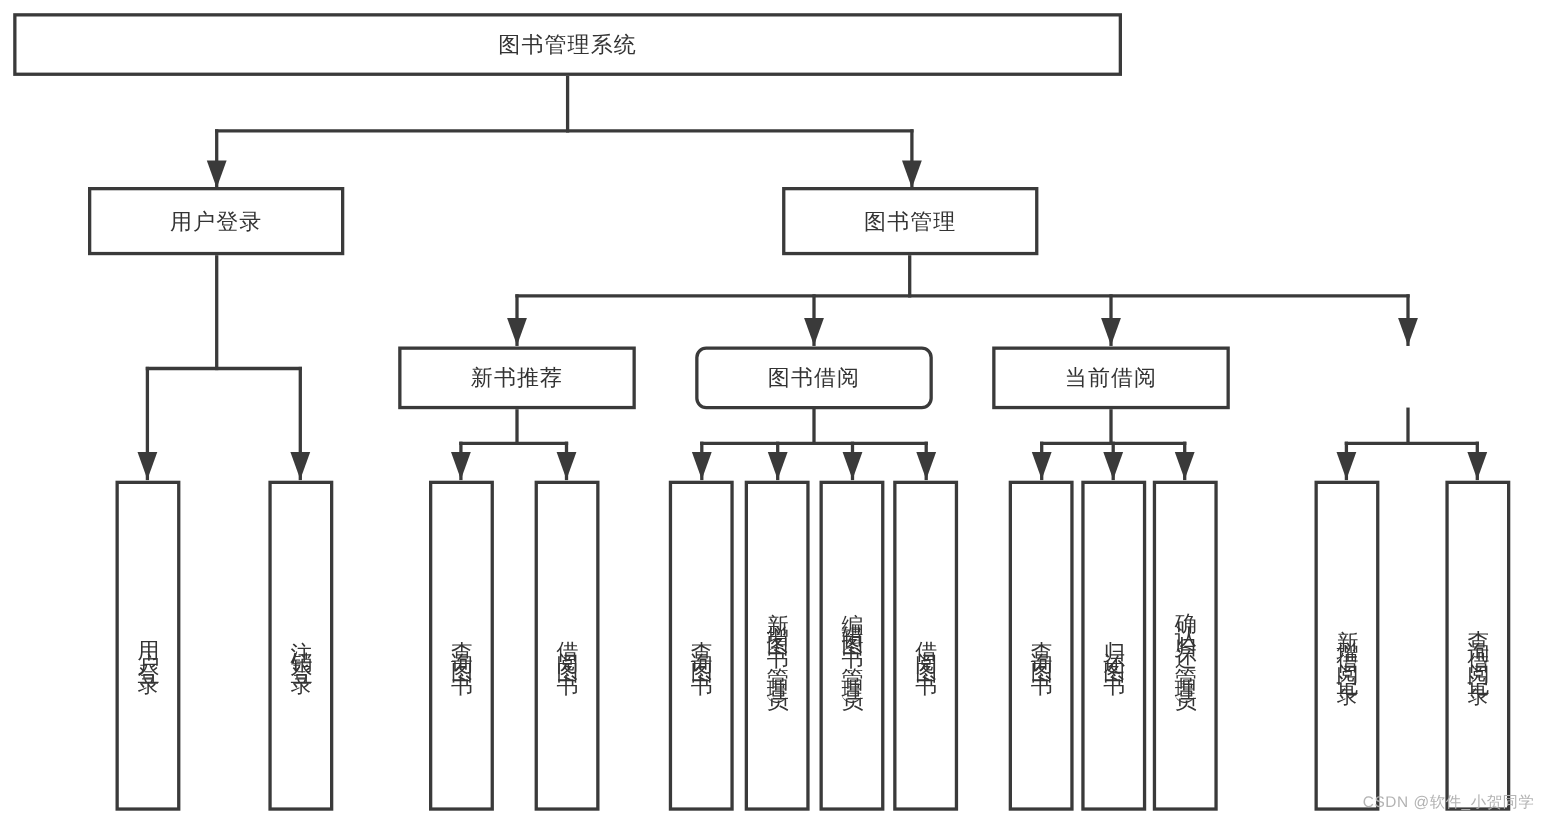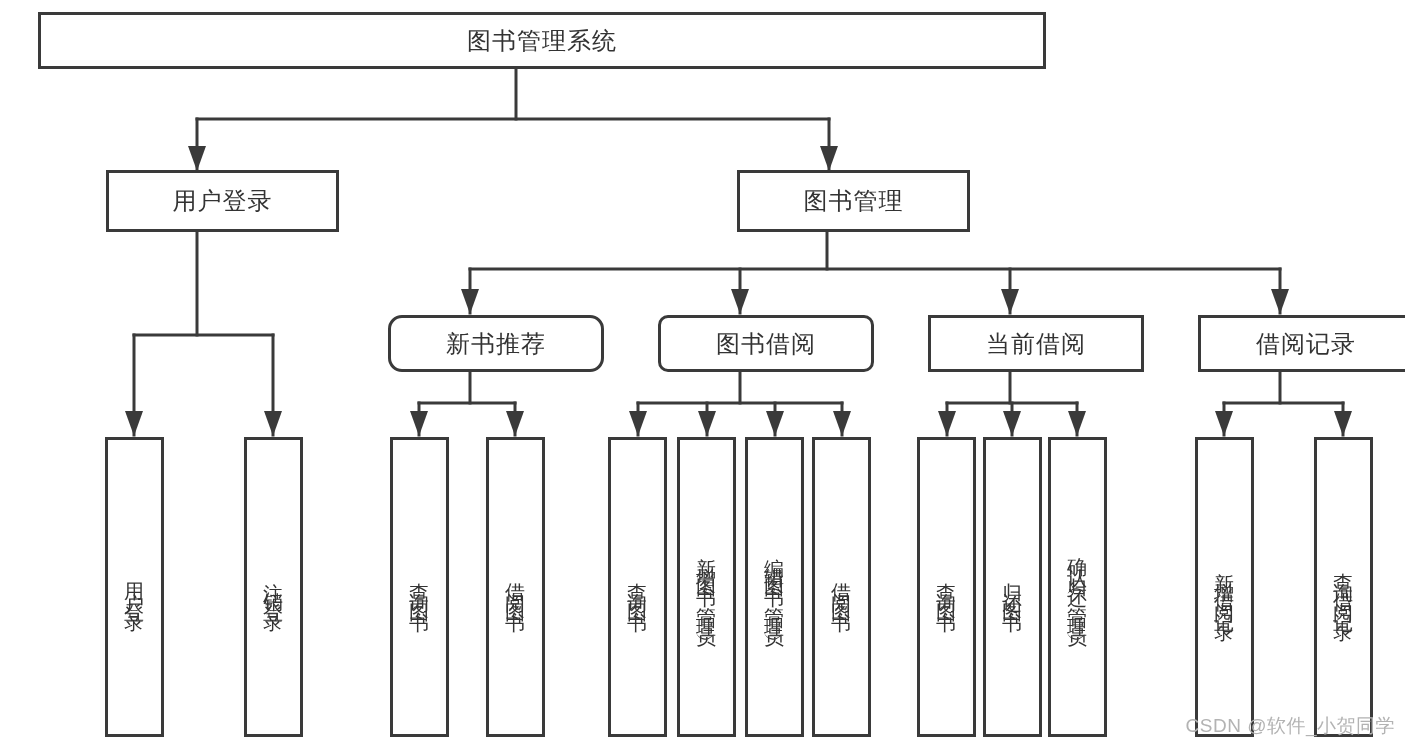--- a/index.html
+++ b/index.html
@@ -25,29 +25,29 @@
     position: absolute;
     box-sizing: border-box;
     border: 3px solid #3a3a3a;
     background: #ffffff;
     display: flex;
     align-items: center;
     justify-content: center;
     color: #333333;
     z-index: 2;
   }
-  .h-node { font-size: 24px; letter-spacing: 1px; margin-left: 26px; }
+  .h-node { font-size: 20px; letter-spacing: 1px; }
   .root-node {
     left: 12px; top: 12px; width: 1008px; height: 57px;
   }
   .l2-node { top: 170px; width: 233px; height: 62px; }
   .l2-a { left: 80px; }
   .l2-b { left: 711px; text-align: right; }
   .l3-node { top: 315px; width: 216px; height: 57px; }
-  .l3-a { left: 362px; border-radius: 14px; }
+  .l3-a { left: 362px; }
   .l3-b { left: 632px; border-radius: 10px; }
   .l3-c { left: 902px; }
   .l3-d { left: 1172px; }
   .leaf {
     top: 437px; width: 59px; height: 300px;
   }
   .leaf span {
     writing-mode: vertical-rl;
     text-orientation: mixed;
     font-size: 20px;
@@ -58,21 +58,21 @@
   }
   .lf1a { left: 105px; } .lf1b { left: 244px; }
   .lf2a { left: 390px; } .lf2b { left: 486px; }
   .lf3a { left: 608px; } .lf3b { left: 677px; } .lf3c { left: 745px; } .lf3d { left: 812px; }
   .lf4a { left: 917px; } .lf4b { left: 983px; } .lf4c { left: 1048px; }
   .lf5a { left: 1195px; } .lf5b { left: 1314px; }
   #watermark {
     position: absolute;
     right: 10px;
     bottom: 8px;
-    font-size: 19px;
+    font-size: 14px;
     color: #b3b3b3;
     z-index: 5;
     letter-spacing: 0.5px;
   }
 </style>
 </head>
 <body>
 
 <div id="stage">
 
@@ -155,23 +155,20 @@
 
   <div class="node l3-node l3-a h-node">
     <span>新书推荐</span>
   </div>
   <div class="node l3-node l3-b h-node">
     <span>图书借阅</span>
   </div>
   <div class="node l3-node l3-c h-node">
     <span>当前借阅</span>
   </div>
-  <div class="node l3-node l3-d h-node">
-    <span>借阅记录</span>
-  </div>
 
   <div class="node leaf lf1a">
     <span>用户登录</span>
   </div>
   <div class="node leaf lf1b">
     <span>注销登录</span>
   </div>
 
   <div class="node leaf lf2a">
     <span>查询图书</span>

